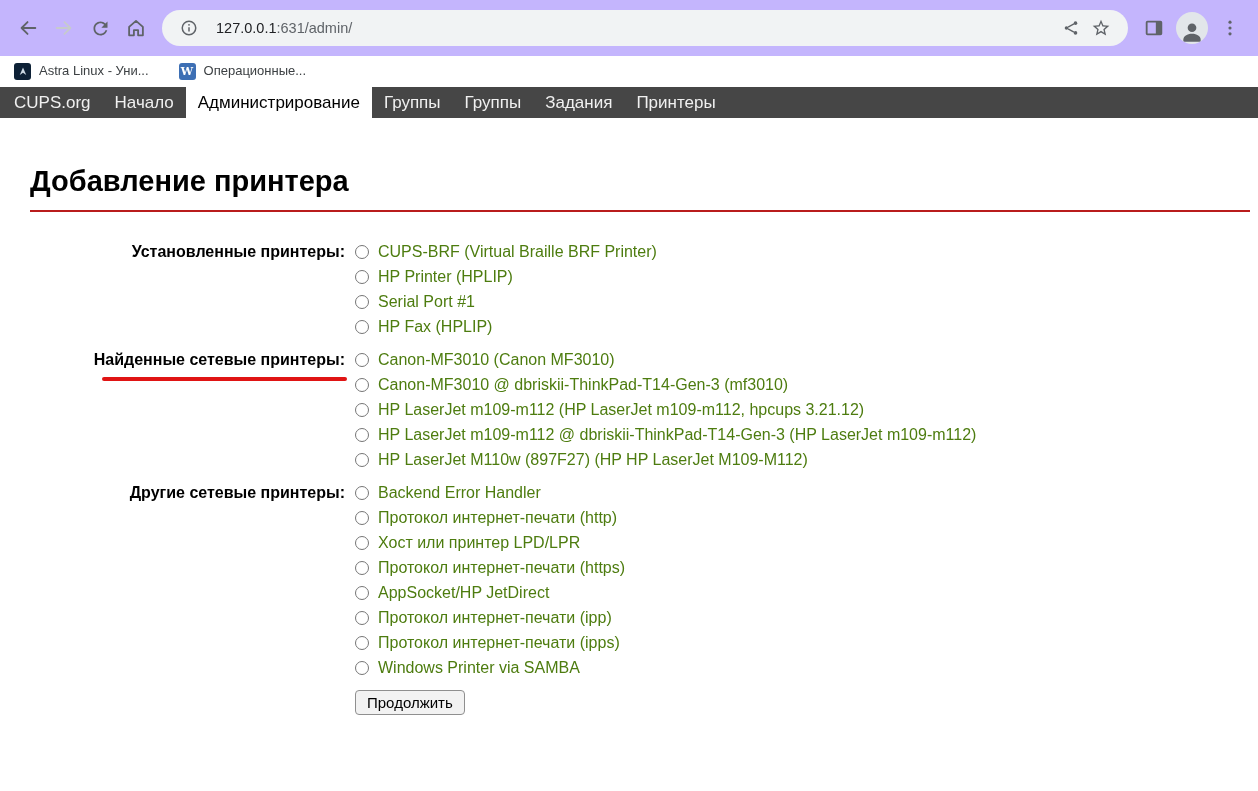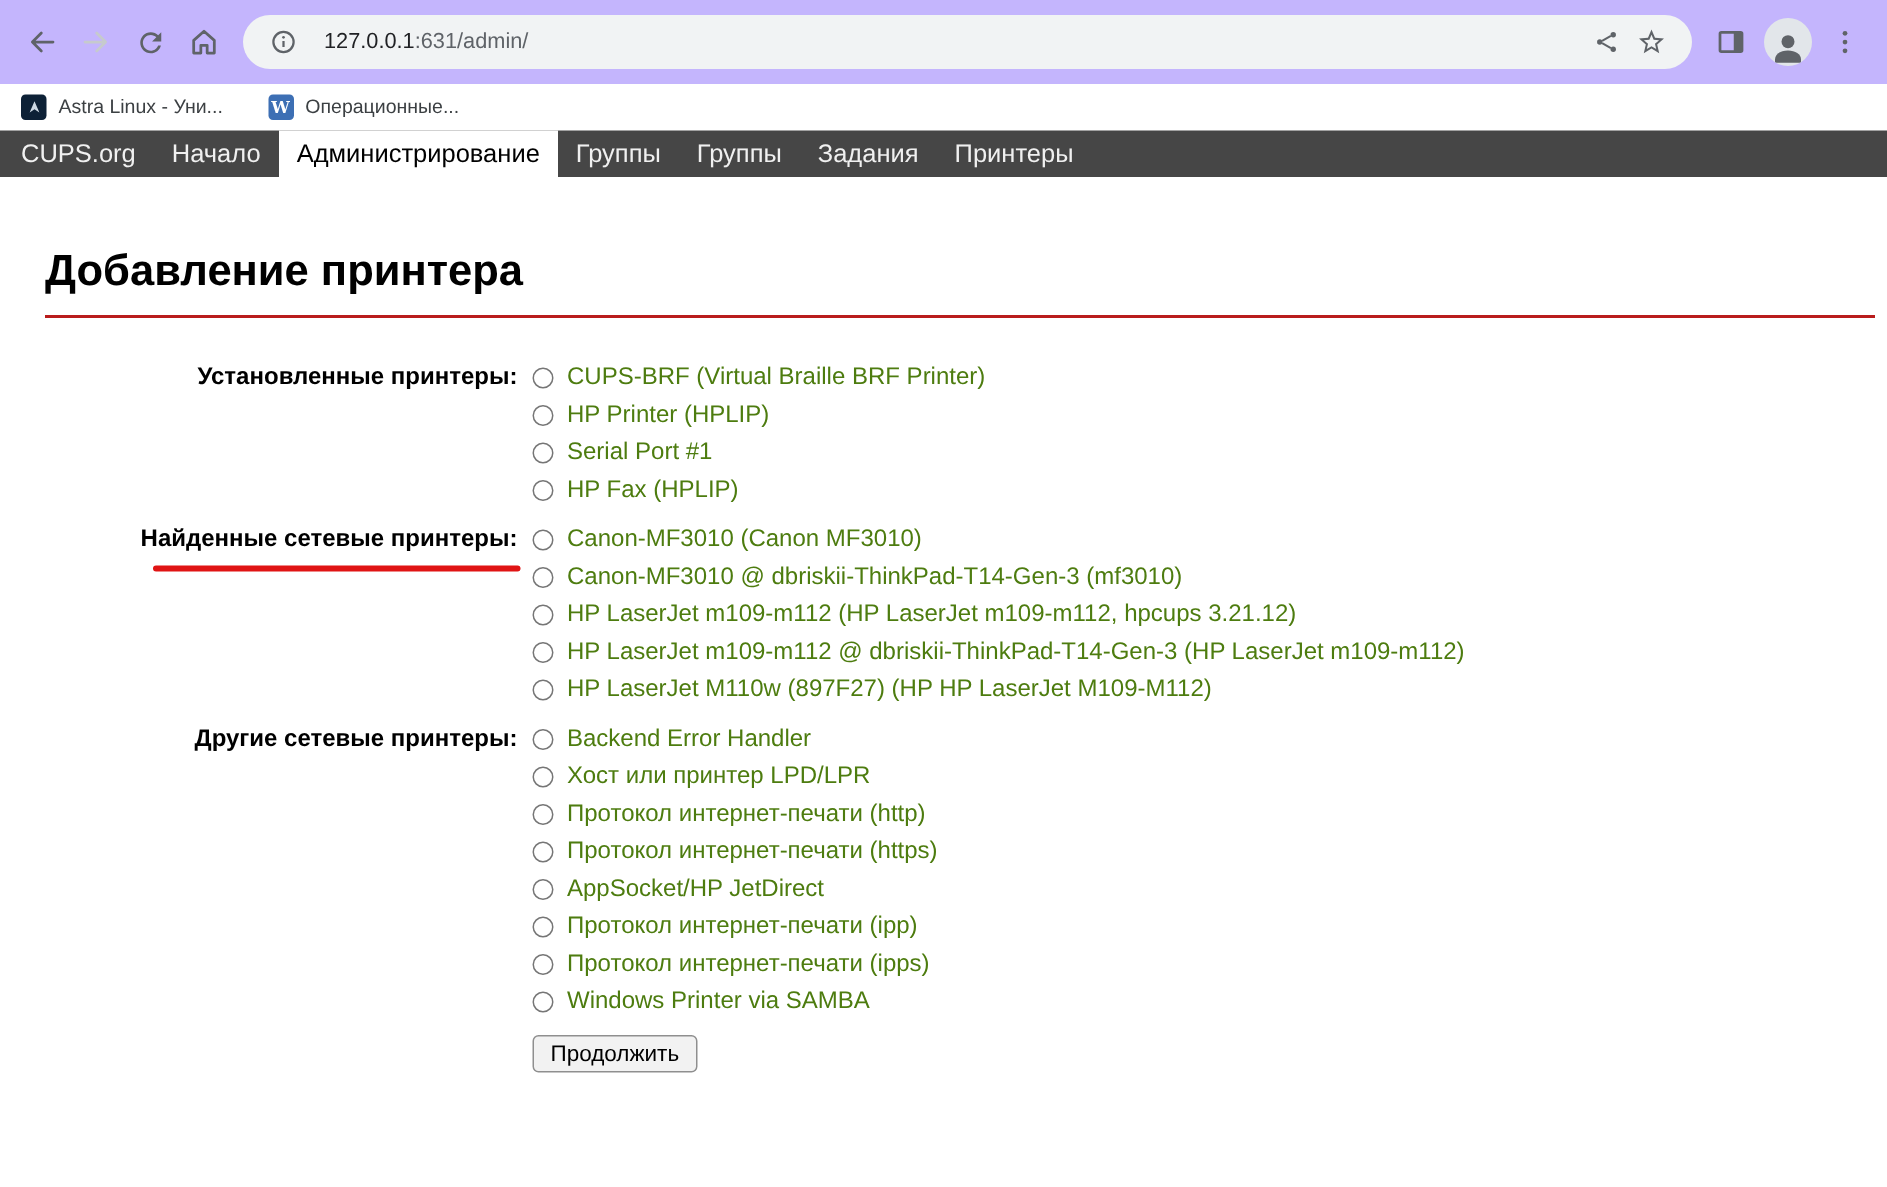--- a/index.html
+++ b/index.html
@@ -406,26 +406,26 @@
         </div>
         <div class="form-options">
 
             <div class="option-row">
               <input type="radio" name="group-2" style="">
               <span class="option-text">Backend Error Handler</span>
             </div>
 
             <div class="option-row">
               <input type="radio" name="group-2" style="">
+              <span class="option-text">Протокол интернет-печати (http)</span>
+            </div>
+
+            <div class="option-row">
+              <input type="radio" name="group-2" style="">
               <span class="option-text">Хост или принтер LPD/LPR</span>
-            </div>
-
-            <div class="option-row">
-              <input type="radio" name="group-2" style="">
-              <span class="option-text">Протокол интернет-печати (http)</span>
             </div>
 
             <div class="option-row">
               <input type="radio" name="group-2" style="">
               <span class="option-text">Протокол интернет-печати (https)</span>
             </div>
 
             <div class="option-row">
               <input type="radio" name="group-2" style="">
               <span class="option-text">AppSocket/HP JetDirect</span>

